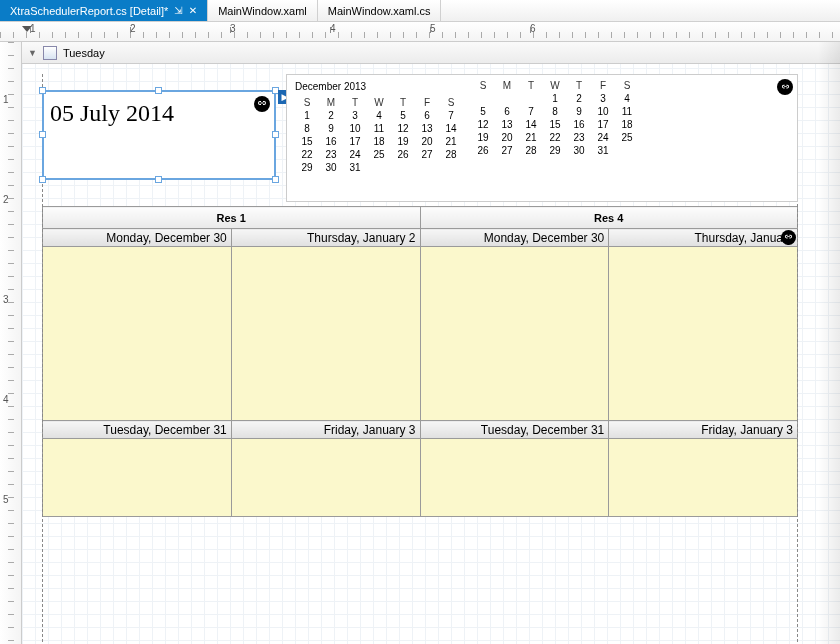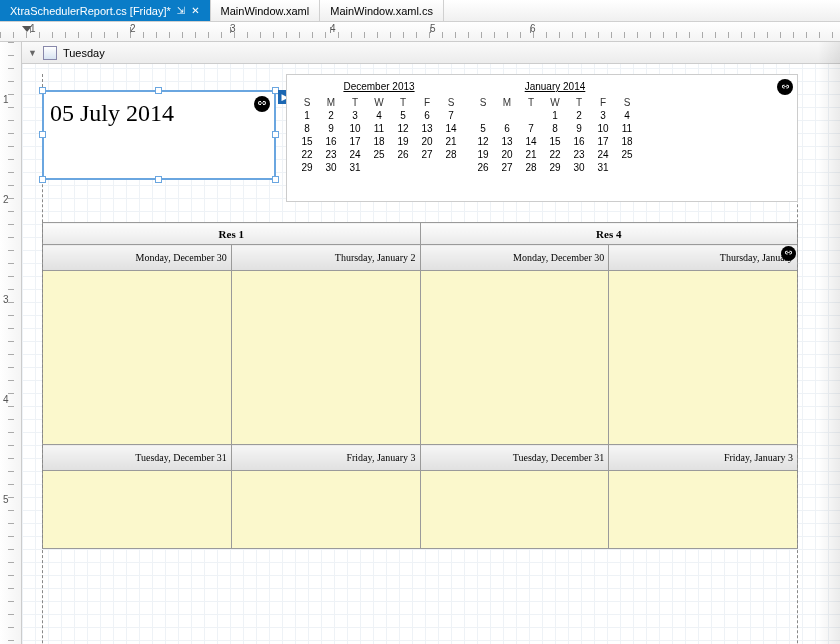--- a/index.html
+++ b/index.html
@@ -42,43 +42,43 @@
 .title-block .h-w { left:-5px; top:50%; margin-top:-4px; }
 .title-block .h-nw { top:-5px; left:-5px; } .title-block .h-ne { top:-5px; right:-5px; }
 .title-block .h-sw { bottom:-5px; left:-5px; } .title-block .h-se { bottom:-5px; right:-5px; }
 .title-block .smart-tag { position:absolute; top:-2px; right:-18px; width:14px; height:14px; background:#1c67b2; color:#fff; display:flex; align-items:center; justify-content:center; font-size:9px; cursor:pointer; }
 .title-block .link-tag { position:absolute; top:4px; right:4px; width:16px; height:16px; border-radius:50%; background:#000; display:flex; align-items:center; justify-content:center; }
 .title-block .link-tag svg { width:10px; height:10px; }
 
 .cal-block { flex:1; display:flex; gap:8px; border:1px solid #ccc; padding:4px 8px; background:#fff; position:relative; height:128px; }
 .cal-block .link-tag { position:absolute; top:4px; right:4px; width:16px; height:16px; border-radius:50%; background:#000; display:flex; align-items:center; justify-content:center; }
 .mini-cal { width:168px; font-size:10px; }
-.mini-cal .mc-title { text-align:center; padding:2px 0 4px; font-weight: normal; text-decoration: underline; }
+.mini-cal .mc-title { padding:2px 0 4px; font-weight: normal; }
 .mini-cal table { width:100%; border-collapse: collapse; }
 .mini-cal td, .mini-cal th { text-align:center; padding:1px 0; width:14.28%; font-weight: normal; }
 .mini-cal th { color:#333; }
 
-.schedule { margin-top:20px;font-family:Liberation Serif, serif; }
+.schedule { margin-top:4px; }
 .sched-tbl { width:100%; border-collapse:collapse; background:#fff; table-layout:fixed; }
 .sched-tbl th, .sched-tbl td { border:1px solid #9a9a9a; }
 .sched-tbl .res-head { height:22px; background:linear-gradient(#fdfdfd,#e9e9e9); text-align:center; font-size:11px; }
-.sched-tbl .day-head { height:26px; background:linear-gradient(#f6f6f6,#e0e0e0); text-align:right; padding:1px 4px; font-size:10px; position:relative; }
+.sched-tbl .day-head { height:18px; background:linear-gradient(#f6f6f6,#e0e0e0); text-align:right; padding:1px 4px; font-size:12px; position:relative; }
 .sched-tbl .slot { height:174px; background:#fbf8cc; }
 .sched-tbl .slot2 { height:78px; background:#fbf8cc; }
 .link-tag-inline { position:absolute; top:1px; right:1px; width:15px; height:15px; border-radius:50%; background:#000; display:inline-flex; align-items:center; justify-content:center; }
 .link-tag-inline svg, .link-tag svg { width:9px; height:9px; }
 
 .shadow-edge { position:absolute; right:0; top:0; width:22px; height:100%; background: linear-gradient(to right, rgba(0,0,0,0), rgba(0,0,0,0.08)); pointer-events:none; }
 </style>
 </head>
 <body>
 
 <div class="tabs">
   <div class="tab active">
-    <span>XtraSchedulerReport.cs [Friday]*</span>
+    <span>XtraSchedulerReport.cs [Detail]*</span>
     <span class="pin">⇲</span>
     <span class="close">✕</span>
   </div>
   <div class="tab">
     <span>MainWindow.xaml</span>
   </div>
   <div class="tab">
     <span>MainWindow.xaml.cs</span>
   </div>
 </div>
@@ -196,21 +196,20 @@
                       <td>31</td>
                       <td></td>
                       <td></td>
                       <td></td>
                       <td></td>
                     </tr>
                   </tbody>
                 </table>
             </div>
             <div class="mini-cal">
-              <div class="mc-title">January 2014</div>
               <table>
                   <tbody>
                     <tr>
                       <th>S</th>
                       <th>M</th>
                       <th>T</th>
                       <th>W</th>
                       <th>T</th>
                       <th>F</th>
                       <th>S</th>

